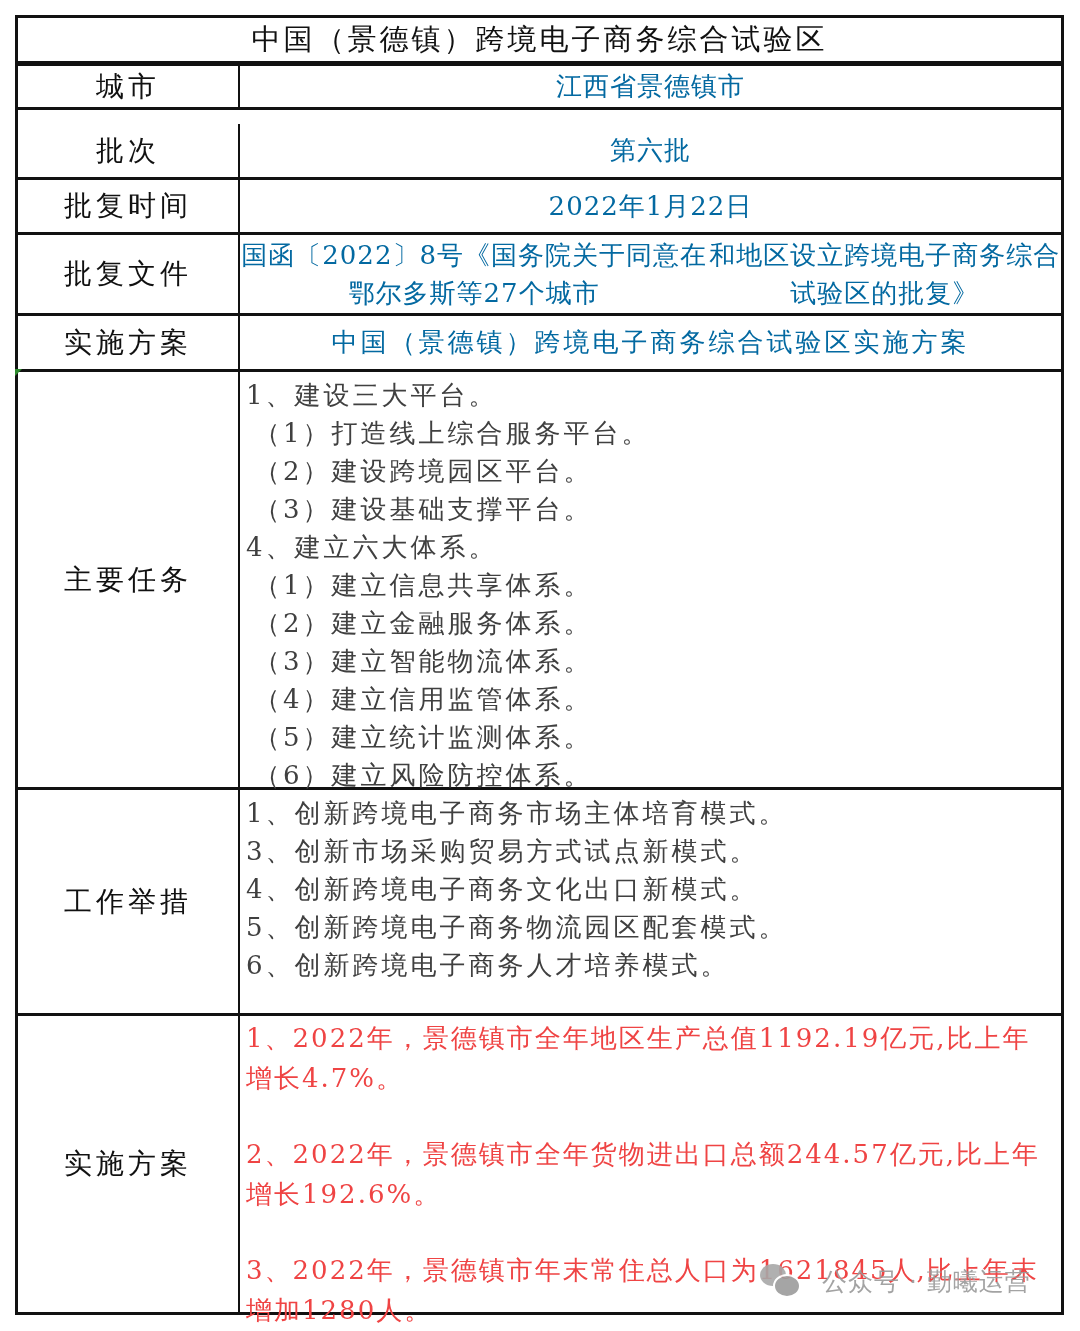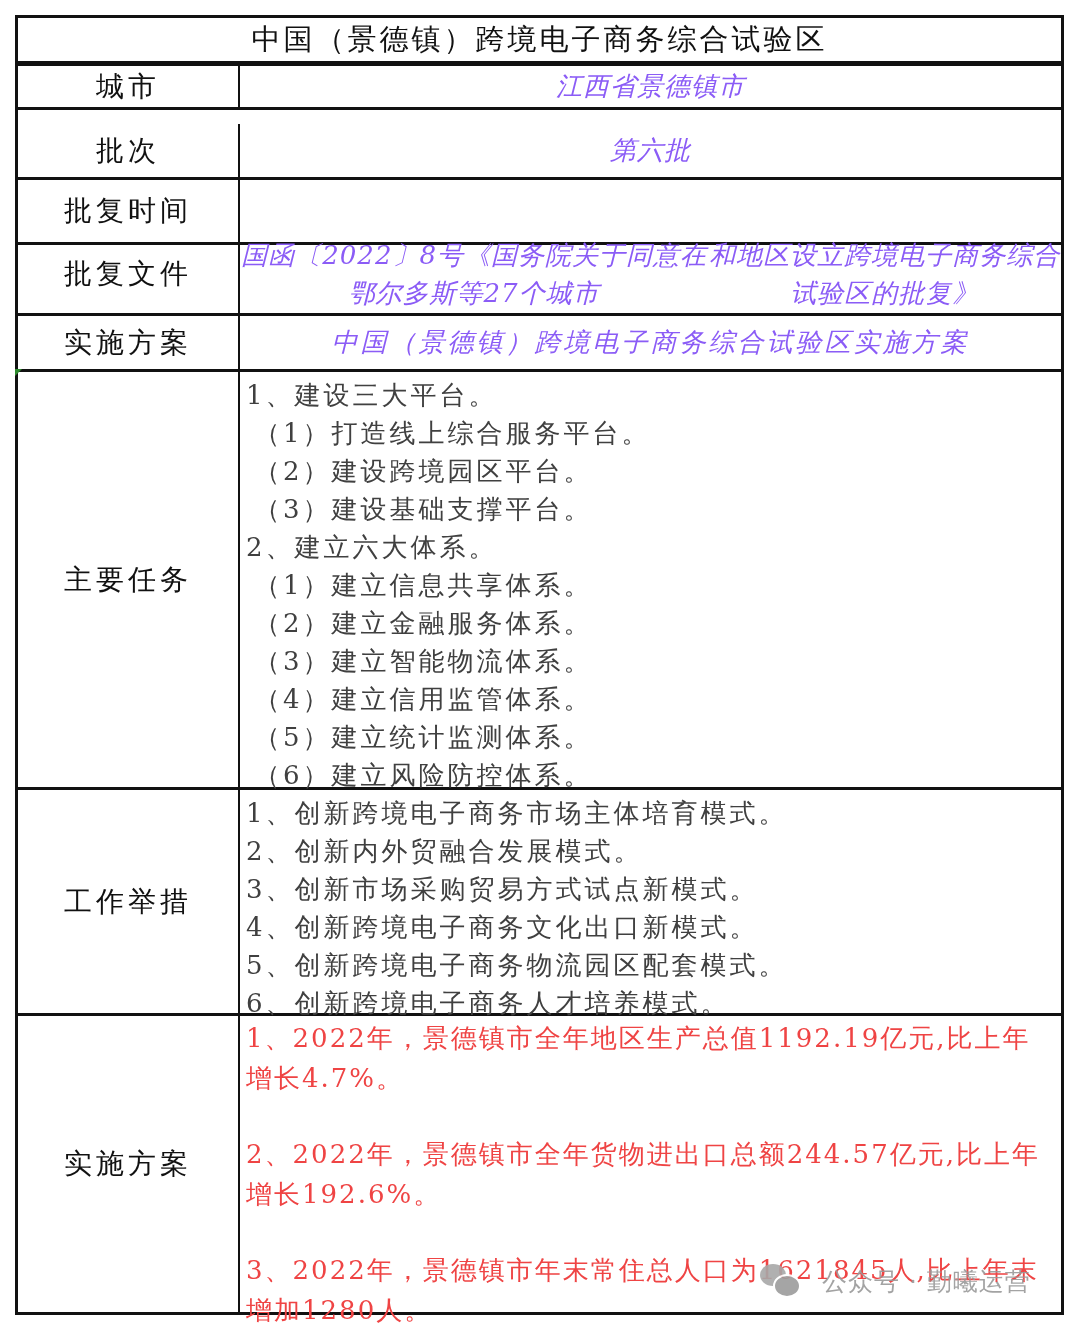--- a/index.html
+++ b/index.html
@@ -58,23 +58,22 @@
     font-family: "DejaVu Sans", "Liberation Sans", sans-serif;
   }
   .value-cell {
     flex: 1;
     box-sizing: border-box;
     display: flex;
     align-items: center;
     justify-content: center;
     text-align: center;
     font-size: 26px;
-    color: #8b5cf6;
+    color: #0369a1;
     letter-spacing: 1px;
-    font-style: italic;
   }
   .value-cell.multi {
     flex-direction: row;
     line-height: 38px;
   }
   .list-cell {
     flex: 1;
     box-sizing: border-box;
     padding: 4px 0 0 6px;
     font-size: 26px;
@@ -155,22 +154,23 @@
   <div class="row" style="top:48px;height:44px;">
     <div class="label-cell">城市</div>
     <div class="value-cell">江西省景德镇市</div>
   </div>
 
   <div class="row" style="top:106px;height:56px;">
     <div class="label-cell">批次</div>
     <div class="value-cell">第六批</div>
   </div>
 
-  <div class="row" style="top:162px;height:65px;">
+  <div class="row" style="top:162px;height:55px;">
     <div class="label-cell">批复时间</div>
+    <div class="value-cell">2022年1月22日</div>
   </div>
 
   <div class="row" style="top:217px;height:81px;">
     <div class="label-cell">批复文件</div>
     <div class="value-cell multi">
       <span>国函〔2022〕8号《国务院关于同意在鄂尔多斯等27个城市</span>
       <span>和地区设立跨境电子商务综合试验区的批复》</span>
     </div>
   </div>
 
@@ -179,35 +179,34 @@
     <div class="value-cell" style="letter-spacing:3px;">中国（景德镇）跨境电子商务综合试验区实施方案</div>
   </div>
 
   <div class="row" style="top:354px;height:418px;">
     <div class="label-cell">主要任务</div>
     <div class="list-cell">
       <div class="line">1、建设三大平台。</div>
       <div class="line sub">（1）打造线上综合服务平台。</div>
       <div class="line sub">（2）建设跨境园区平台。</div>
       <div class="line sub">（3）建设基础支撑平台。</div>
-      <div class="line">2、建立六大体系。</div>
+      <div class="line">4、建立六大体系。</div>
       <div class="line sub">（1）建立信息共享体系。</div>
       <div class="line sub">（2）建立金融服务体系。</div>
       <div class="line sub">（3）建立智能物流体系。</div>
       <div class="line sub">（4）建立信用监管体系。</div>
       <div class="line sub">（5）建立统计监测体系。</div>
       <div class="line sub">（6）建立风险防控体系。</div>
     </div>
   </div>
 
   <div class="row" style="top:772px;height:226px;">
     <div class="label-cell">工作举措</div>
     <div class="list-cell">
       <div class="line">1、创新跨境电子商务市场主体培育模式。</div>
-      <div class="line">2、创新内外贸融合发展模式。</div>
       <div class="line">3、创新市场采购贸易方式试点新模式。</div>
       <div class="line">4、创新跨境电子商务文化出口新模式。</div>
       <div class="line">5、创新跨境电子商务物流园区配套模式。</div>
       <div class="line">6、创新跨境电子商务人才培养模式。</div>
     </div>
   </div>
 
   <div class="row last" style="top:998px;height:296px;">
     <div class="label-cell">实施方案</div>
     <div class="stats-cell">

